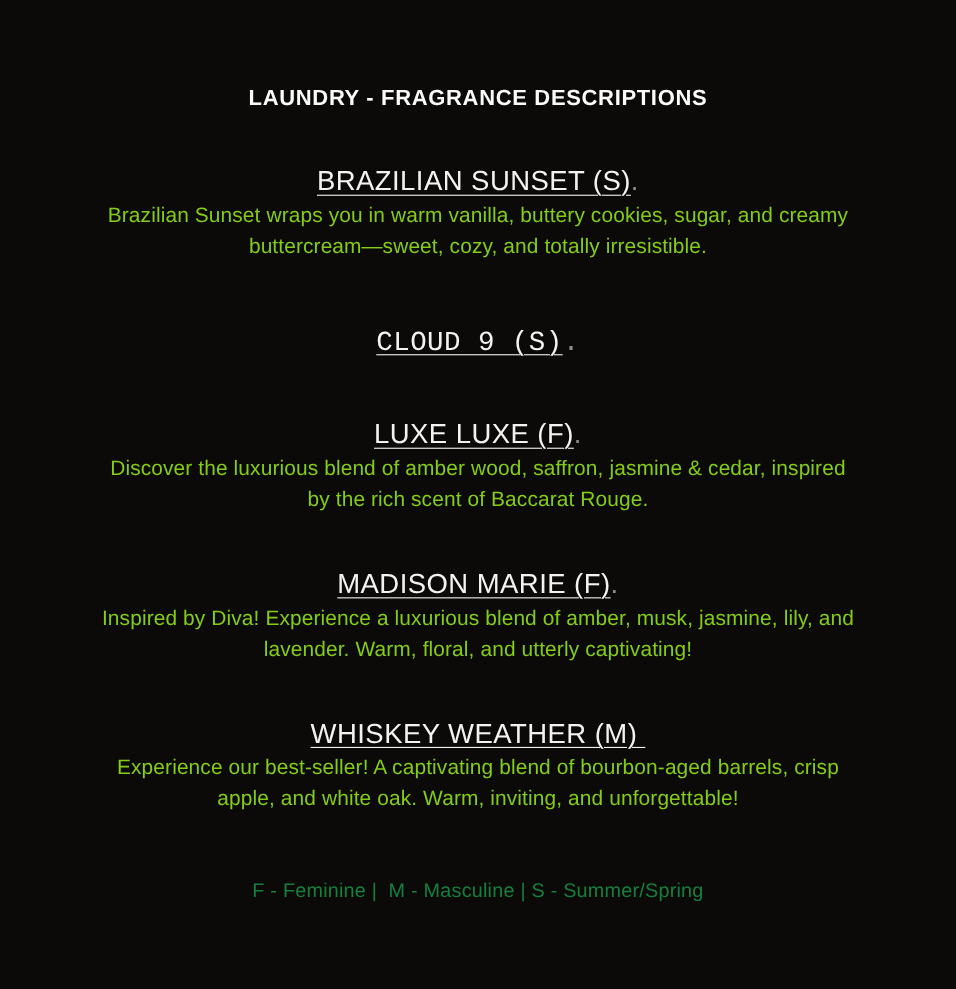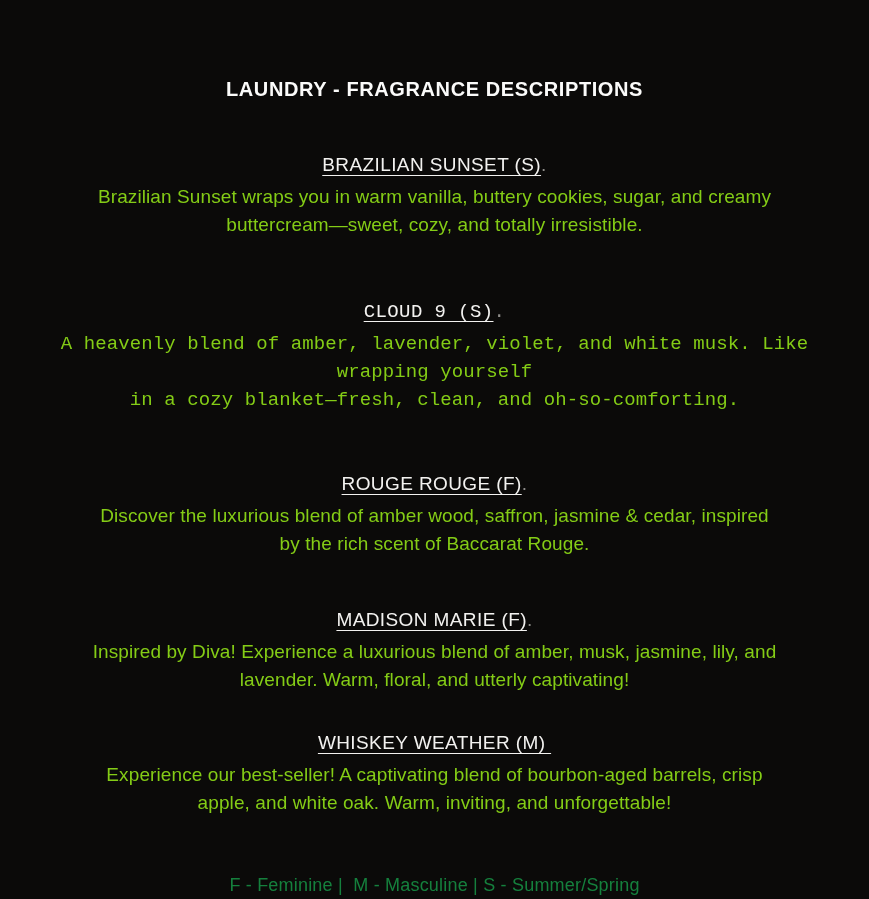--- a/index.html
+++ b/index.html
@@ -23,25 +23,25 @@
     font-size: 20px;
     line-height: 26px;
     font-weight: 700;
     letter-spacing: 0.6px;
     color: #fbfbfa;
   }
   section.fragrance { margin: 0; }
   section.s1 { margin-bottom: 60px; }
   section.s2 { margin-bottom: 57px; font-family: Liberation Mono, monospace; }
   section.s3 { margin-bottom: 49px; }
-  section.s4 { margin-bottom: 36px; }
+  section.s4 { margin-bottom: 49px; }
   section.s5 { margin-bottom: 0; }
   .frag-heading {
     margin: 0 0 5px;
-    font-size: 19px;
+    font-size: 25px;
     line-height: 26px;
     font-weight: 400;
     letter-spacing: 0.4px;
     color: #f3f2f0;
   }
   .frag-heading .underlined {
     text-decoration: underline;
     text-decoration-thickness: 1.2px;
     text-underline-offset: 4px;
     white-space: pre-wrap;
@@ -74,26 +74,24 @@
   <h1 class="doc-title">LAUNDRY - FRAGRANCE DESCRIPTIONS</h1>
 
   <section class="fragrance s1">
     <h2 class="frag-heading"><span class="underlined">BRAZILIAN SUNSET (S)</span><span class="suffix">.</span></h2>
     <p class="frag-desc">Brazilian Sunset wraps you in warm vanilla, buttery cookies, sugar, and creamy
 buttercream—sweet, cozy, and totally irresistible.</p>
   </section>
 
   <section class="fragrance s2">
     <h2 class="frag-heading"><span class="underlined">CLOUD 9 (S)</span><span class="suffix">.</span></h2>
-    <p class="frag-desc">A heavenly blend of amber, lavender, violet, and white musk. Like wrapping yourself
-in a cozy blanket—fresh, clean, and oh-so-comforting.</p>
   </section>
 
   <section class="fragrance s3">
-    <h2 class="frag-heading"><span class="underlined">ROUGE ROUGE (F)</span><span class="suffix">.</span></h2>
+    <h2 class="frag-heading"><span class="underlined">LUXE LUXE (F)</span><span class="suffix">.</span></h2>
     <p class="frag-desc">Discover the luxurious blend of amber wood, saffron, jasmine &amp; cedar, inspired
 by the rich scent of Baccarat Rouge.</p>
   </section>
 
   <section class="fragrance s4">
     <h2 class="frag-heading"><span class="underlined">MADISON MARIE (F)</span><span class="suffix">.</span></h2>
     <p class="frag-desc">Inspired by Diva! Experience a luxurious blend of amber, musk, jasmine, lily, and
 lavender. Warm, floral, and utterly captivating!</p>
   </section>
 

